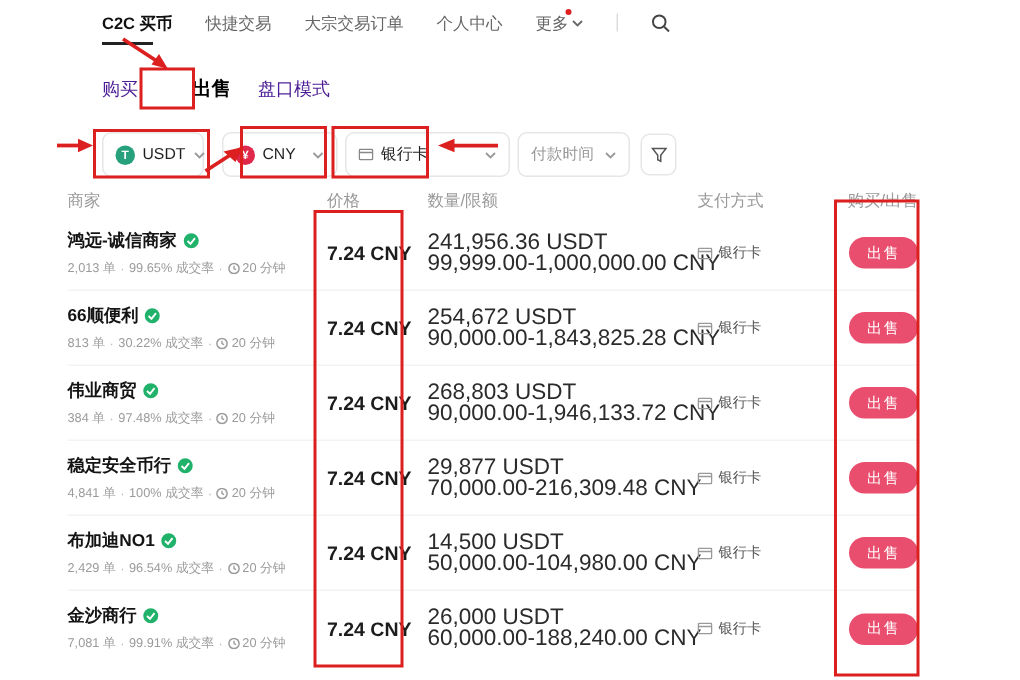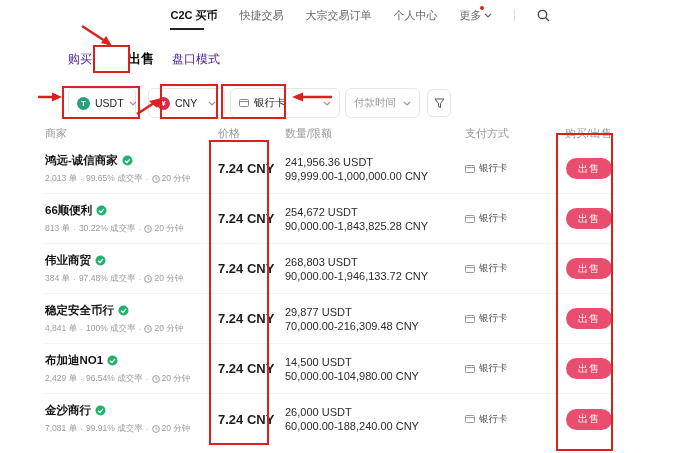--- a/index.html
+++ b/index.html
@@ -2,21 +2,21 @@
 <html><head>
 <meta charset="utf-8">
 <style>
   * { margin:0; padding:0; box-sizing:border-box; }
   html,body { width:680px; height:453px; background:#fff; overflow:hidden;
     font-family:"Liberation Sans","DejaVu Sans",sans-serif; color:#1a1a1a; }
   .stage { position:relative; width:680px; height:453px; background:#fff; }
 
   
   .topnav { position:absolute; top:0; left:0; right:0; height:30px;
-    display:flex; align-items:center; justify-content:center;
+    display:flex; align-items:center; justify-content:flex-start;
     padding:0 28px 0 68px; }
   .nav-group { display:flex; align-items:center; gap:22px; }
   .nav-item { font-size:11px; color:#666; cursor:pointer; position:relative; white-space:nowrap; }
   .nav-item.active { color:#111; font-weight:bold; }
   .nav-item.active::after { content:""; position:absolute; left:0; bottom:-7px; width:34px; height:2px; background:#222; }
   .more-wrap { position:relative; display:flex; align-items:center; gap:2px; }
   .red-dot { position:absolute; top:-2px; right:8px; width:4px; height:4px; border-radius:50%; background:#e02020; }
   .nav-divider { width:1px; height:12px; background:#ddd; }
   .icon-btn { display:flex; align-items:center; cursor:pointer; }
 
@@ -47,21 +47,21 @@
   .t-head { height:22px; font-size:11px; color:#9a9a9a; }
   .t-head .h-action { text-align:right; }
   .t-row { height:50px; border-bottom:1px solid #f3f3f3; }
   .t-row:last-child { border-bottom:none; }
   .m-name-line { display:flex; align-items:center; gap:4px; }
   .m-name { font-size:11.5px; font-weight:bold; color:#141414; cursor:pointer; white-space:nowrap; }
   .m-stats { margin-top:5px; font-size:8.5px; color:#9b9b9b; display:flex; align-items:center; white-space:nowrap; }
   .m-stats .sp::before { content:"·"; margin:0 3px; color:#bbb; }
   .m-stats .clock { display:flex; margin-right:2px; }
   .c-price { font-size:13px; font-weight:bold; color:#1c1c1c; padding-left:8px; white-space:nowrap; }
-  .c-amount { font-size:11px; color:#2b2b2b; line-height:14px; white-space:nowrap; }
+  .c-amount { font-size:15px; color:#2b2b2b; line-height:14px; white-space:nowrap; }
   .c-payment { font-size:9.5px; color:#555; display:flex; align-items:center; gap:4px; white-space:nowrap; }
   .c-action { display:flex; justify-content:flex-end; }
   .sell-btn { width:46px; height:21px; border:none; border-radius:11px; background:#ea4e6f;
     color:#fff; font-size:10px; letter-spacing:1px; cursor:pointer;
     font-family:"Liberation Sans","DejaVu Sans",sans-serif; }
 
   
   .anno { position:absolute; border:2px solid #dc1f1f; pointer-events:none; z-index:9; }
   .anno-svg { position:absolute; pointer-events:none; z-index:9; }
 </style>

